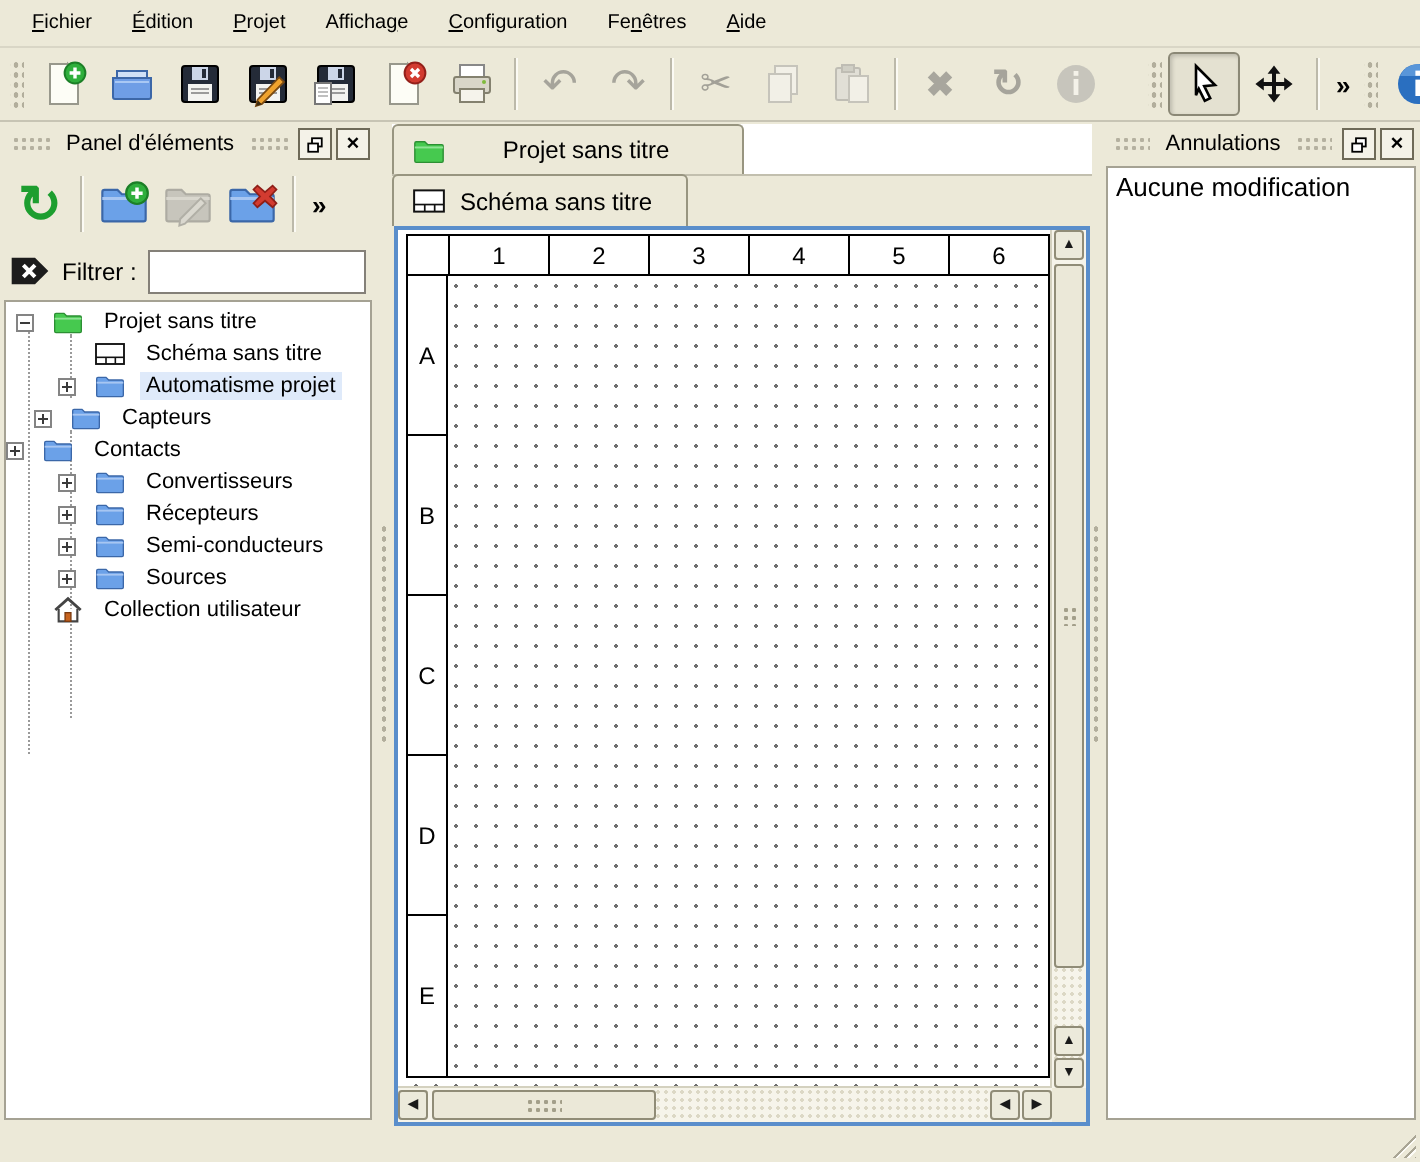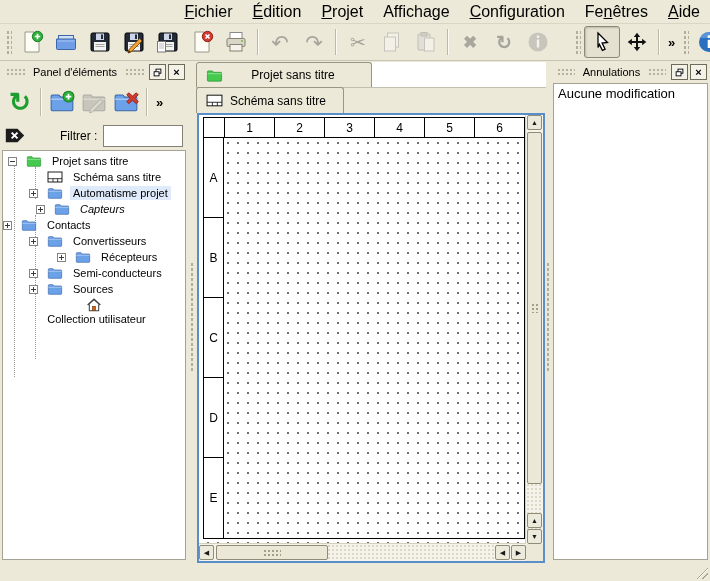--- a/index.html
+++ b/index.html
@@ -1,21 +1,21 @@
 <!DOCTYPE html>
 <html><head>
 <meta charset="utf-8">
 <style>
   html,body{margin:0;padding:0;}
   #window{position:relative;width:710px;height:581px;background:#ece9d8;overflow:hidden;
           font-family:"Liberation Sans",sans-serif;font-size:11px;color:#000;}
 
   
   #menubar{position:absolute;left:0;top:0;right:0;height:23px;display:flex;align-items:center;
-           padding-left:6px;border-bottom:1px solid #d9d6c6;font-size:16px;justify-content:flex-end;}
+           padding-left:6px;border-bottom:1px solid #d9d6c6;font-size:10px;}
   .menu-item{padding:3px 10px;white-space:nowrap;cursor:default;}
   .menu-item u{text-decoration:underline;}
 
   
   #toolbar{position:absolute;left:0;top:24px;right:0;height:36px;display:flex;align-items:center;
            border-bottom:1px solid #c7c4b4;padding-left:2px;}
   .tb-btn{width:34px;height:30px;display:flex;align-items:center;justify-content:center;
           border-radius:3px;flex:0 0 auto;}
   .tb-btn.pressed{border:1px solid #8b8876;background:#e4e1d1;box-shadow:inset 1px 1px 2px rgba(0,0,0,.18);}
   .tb-sep{width:1px;height:26px;background:#bob;background:#bcb9aa;border-right:1px solid #fbfaf4;margin:0 4px;flex:0 0 auto;}
@@ -335,21 +335,21 @@
         <div class="pt-sep"></div>
         <div class="chev">»</div>
       </div>
     <div id="filter-row">
       <span style="display:flex;">
           <svg width="20" height="17" viewBox="0 0 24 20">
             <path d="M1 2h14l8 8-8 8H1z" fill="#1c1c1c"></path>
             <path d="M8 6.5l7 7M15 6.5l-7 7" stroke="#fff" stroke-width="2.4"></path>
           </svg>
         </span>
-      <span style="font-size:12px;margin-left:29px;">Filtrer :</span>
+      <span style="font-size:12px;">Filtrer :</span>
       <input id="filter-input" type="text" value="" style="">
     </div>
     <div id="tree">
       <div class="tree-guide" style="left:11px;top:10px;height:216px;"></div>
       <div class="tree-guide" style="left:32px;top:16px;height:32px;"></div>
       <div class="tree-guide" style="left:32px;top:64px;height:144px;"></div>
       <div id="tree-rows">
           <div class="tree-row" style="padding-left: 5px;">
             <span class="expander minus"></span>
             <span class="tree-icon">
@@ -380,21 +380,21 @@
             <span class="tree-icon">
               <span>
                 <svg width="16" height="16" viewBox="0 0 24 24">
                   <path d="M2 6.5c0-.6.4-1 1-1h6l2 2h10c.6 0 1 .4 1 1V19c0 .6-.4 1-1 1H3c-.6 0-1-.4-1-1z" fill="#6ba1e8" stroke="#3b67a8"></path>
                   <path d="M2 9.5h20" stroke="#a7c6f2" stroke-width="1.4"></path>
                 </svg>
               </span>
             </span>
             <span class="tree-label">Automatisme projet</span>
           </div>
-          <div class="tree-row" style="padding-left: 33px; font-style: italic;">
+          <div class="tree-row" style="padding-left: 14px;">
             <span class="expander plus"></span>
             <span class="tree-icon">
               <span>
                 <svg width="16" height="16" viewBox="0 0 24 24">
                   <path d="M2 6.5c0-.6.4-1 1-1h6l2 2h10c.6 0 1 .4 1 1V19c0 .6-.4 1-1 1H3c-.6 0-1-.4-1-1z" fill="#6ba1e8" stroke="#3b67a8"></path>
                   <path d="M2 9.5h20" stroke="#a7c6f2" stroke-width="1.4"></path>
                 </svg>
               </span>
             </span>
             <span class="tree-label">Capteurs</span>
@@ -416,21 +416,21 @@
             <span class="tree-icon">
               <span>
                 <svg width="16" height="16" viewBox="0 0 24 24">
                   <path d="M2 6.5c0-.6.4-1 1-1h6l2 2h10c.6 0 1 .4 1 1V19c0 .6-.4 1-1 1H3c-.6 0-1-.4-1-1z" fill="#6ba1e8" stroke="#3b67a8"></path>
                   <path d="M2 9.5h20" stroke="#a7c6f2" stroke-width="1.4"></path>
                 </svg>
               </span>
             </span>
             <span class="tree-label">Convertisseurs</span>
           </div>
-          <div class="tree-row" style="padding-left: 26px; margin-left: 28px;">
+          <div class="tree-row" style="padding-left: 26px;">
             <span class="expander plus"></span>
             <span class="tree-icon">
               <span>
                 <svg width="16" height="16" viewBox="0 0 24 24">
                   <path d="M2 6.5c0-.6.4-1 1-1h6l2 2h10c.6 0 1 .4 1 1V19c0 .6-.4 1-1 1H3c-.6 0-1-.4-1-1z" fill="#6ba1e8" stroke="#3b67a8"></path>
                   <path d="M2 9.5h20" stroke="#a7c6f2" stroke-width="1.4"></path>
                 </svg>
               </span>
             </span>
             <span class="tree-label">Récepteurs</span>
@@ -452,21 +452,21 @@
             <span class="tree-icon">
               <span>
                 <svg width="16" height="16" viewBox="0 0 24 24">
                   <path d="M2 6.5c0-.6.4-1 1-1h6l2 2h10c.6 0 1 .4 1 1V19c0 .6-.4 1-1 1H3c-.6 0-1-.4-1-1z" fill="#6ba1e8" stroke="#3b67a8"></path>
                   <path d="M2 9.5h20" stroke="#a7c6f2" stroke-width="1.4"></path>
                 </svg>
               </span>
             </span>
             <span class="tree-label">Sources</span>
           </div>
-          <div class="tree-row" style="padding-left: 5px; flex-direction: column;">
+          <div class="tree-row" style="padding-left: 5px;">
             <span class="exp-spacer"></span>
             <span class="tree-icon">
               <span>
                 <svg width="16" height="16" viewBox="0 0 24 24">
                   <path d="M2.5 12L12 3.5 21.5 12" fill="none" stroke="#444" stroke-width="2.2"></path>
                   <path d="M5 11v9.5h14V11" fill="#fff" stroke="#444" stroke-width="1.6"></path>
                   <rect x="9.8" y="14" width="4.4" height="6.5" fill="#c8641e" stroke="#7a3a10"></rect>
                 </svg>
               </span>
             </span>

